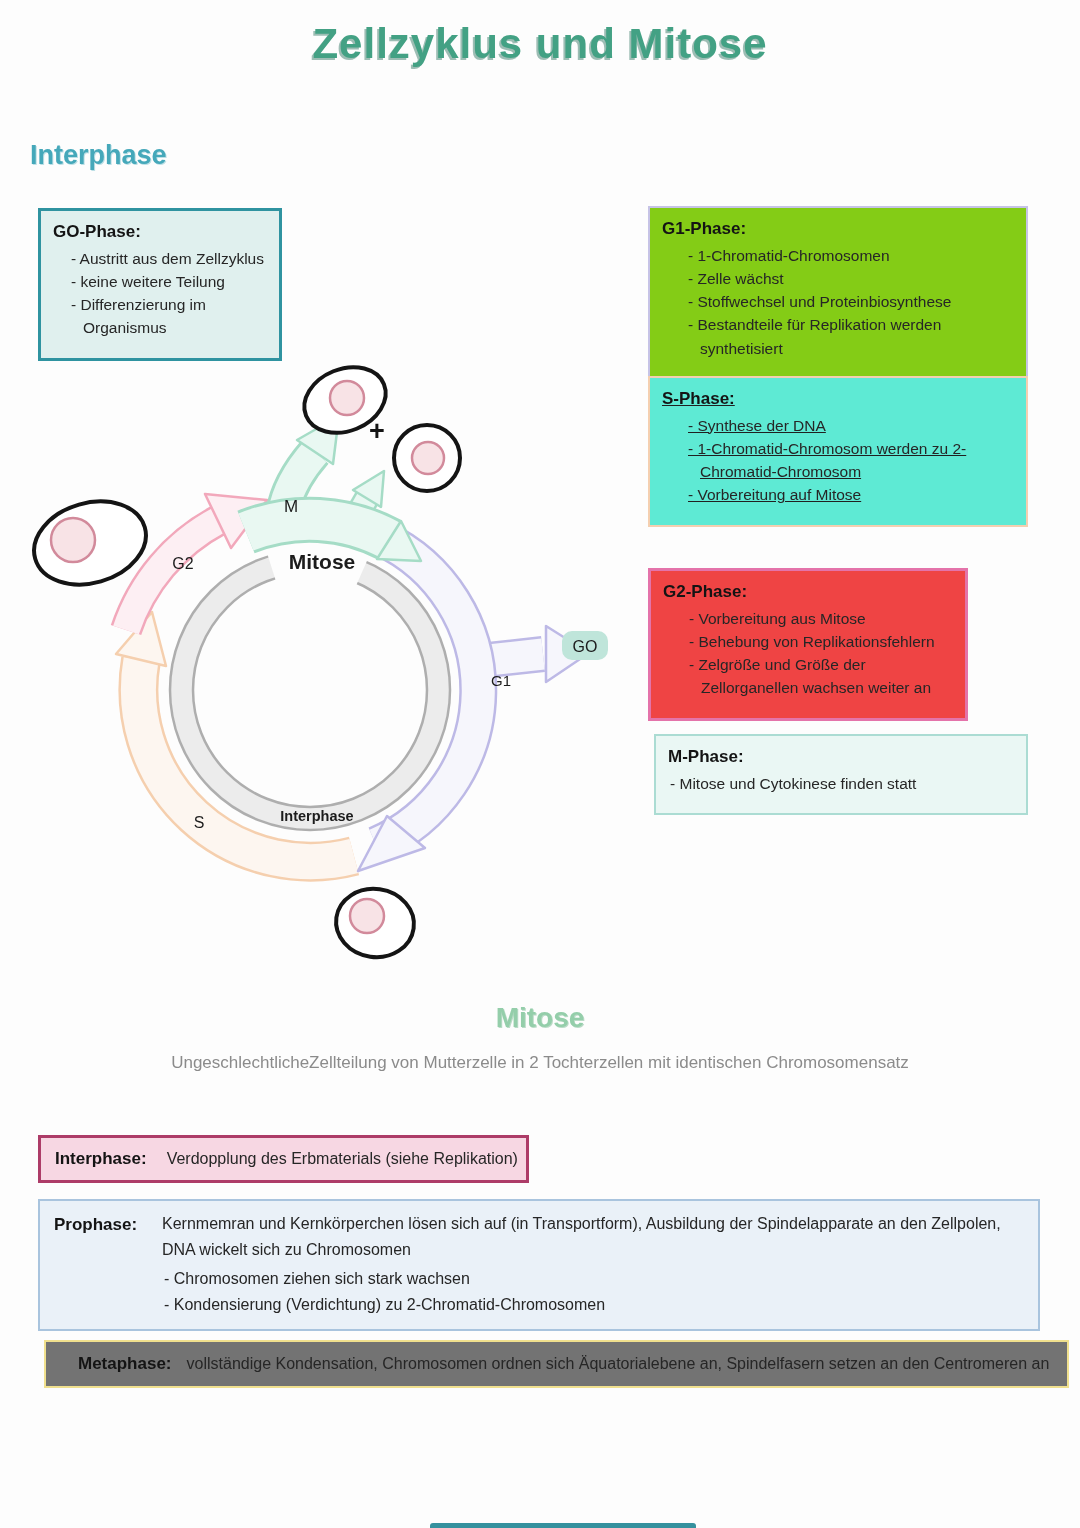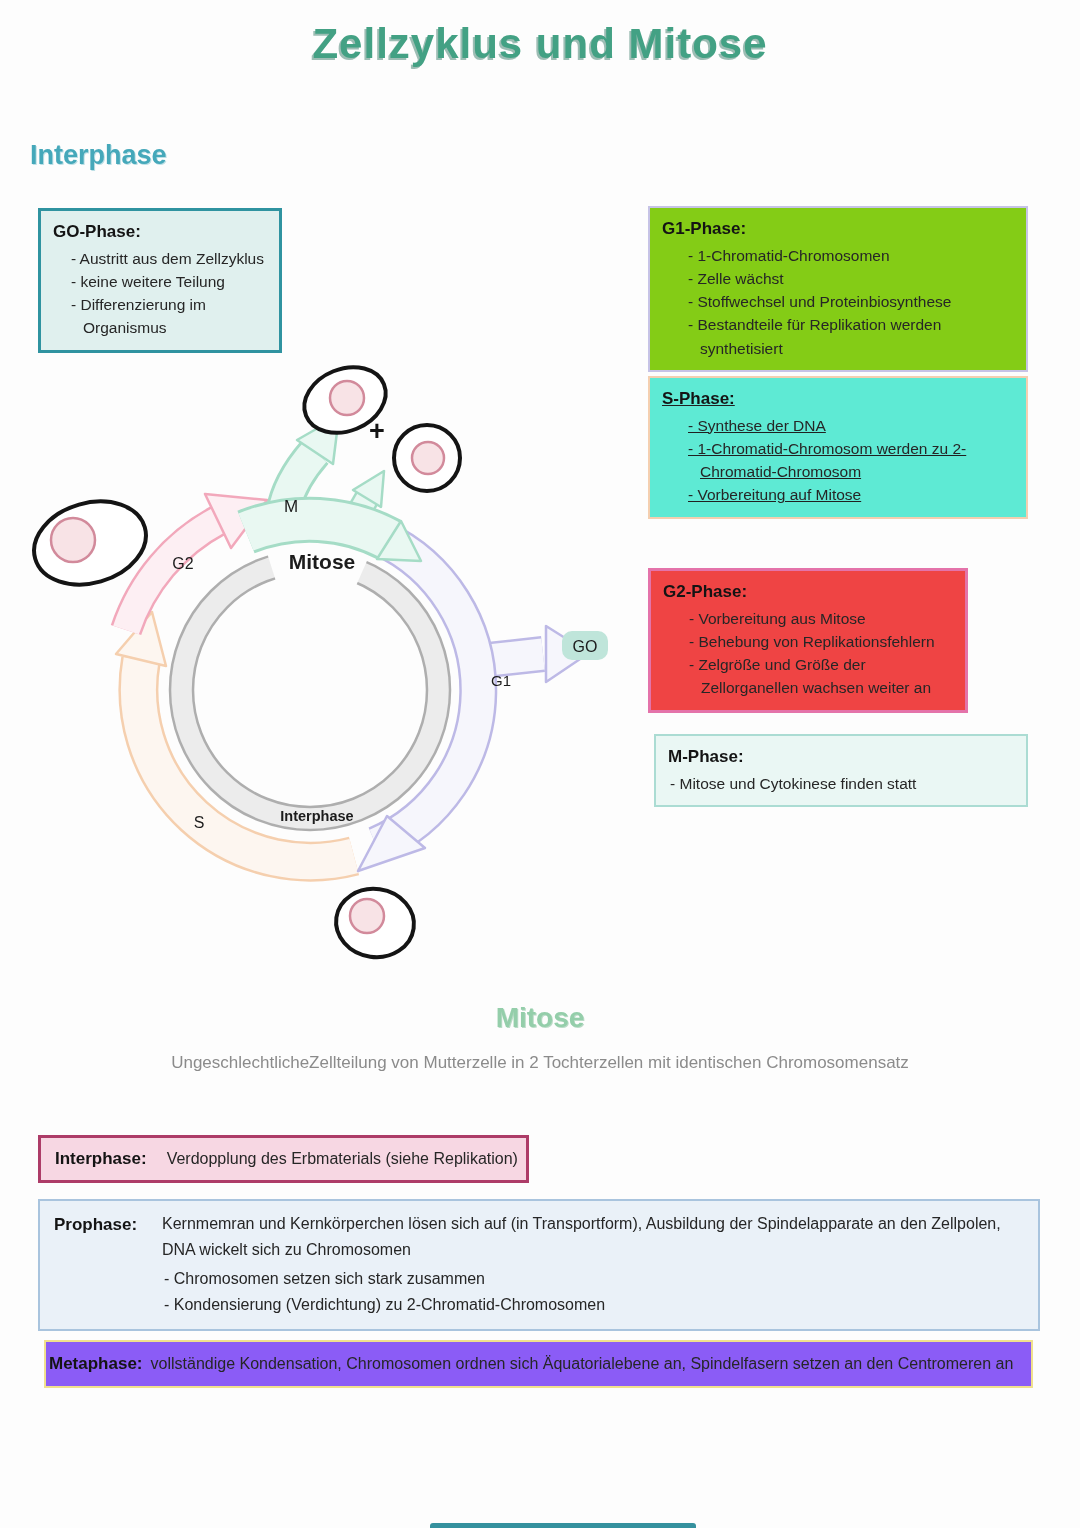--- a/index.html
+++ b/index.html
@@ -11,43 +11,43 @@
       font-size:42px;font-weight:bold;letter-spacing:1px;color:#43a184;
       text-shadow:-2px 2px 0 rgba(40,110,90,.45);}
   .section-heading-interphase{position:absolute;left:30px;top:140px;
       font-size:27px;font-weight:bold;color:#45a8ba;text-shadow:1px 1px 0 rgba(69,168,186,.35);}
   .section-heading-mitose{position:absolute;left:0;right:0;top:1002px;text-align:center;
       font-size:28px;font-weight:bold;color:#94ceaa;text-shadow:1px 1px 0 rgba(120,185,145,.5);}
   .mitose-desc{position:absolute;left:0;right:0;top:1053px;text-align:center;
       font-size:17px;color:#8b8b8b;}
 
   
-  .pbox{position:absolute;box-sizing:border-box;padding:8px 12px 10px 12px;font-size:15.5px;line-height:1.5;}
+  .pbox{position:absolute;box-sizing:border-box;padding:8px 12px 18px 12px;font-size:15.5px;line-height:1.5;}
   .pbox .ptitle{font-weight:bold;font-size:17px;margin-bottom:2px;color:#141414;}
   .pbox .item{padding-left:38px;text-indent:-12px;color:#262626;}
   .box-g0{left:38px;top:208px;width:244px;border:3px solid #2f93a0;background:#e0f0ee;}
   .box-g0 .item{padding-left:30px;}
   .box-g1{left:648px;top:206px;width:380px;border:2.5px solid #c6c3e6;background:#84cc16;}
   .box-s {left:648px;top:376px;width:380px;border:2.5px solid #f4cfb0;background:#5eead4;text-decoration:underline;}
   .box-g2{left:648px;top:568px;width:320px;border:3px solid #e473aa;background:#ef4444;}
   .box-m {left:654px;top:734px;width:374px;border:2.5px solid #abdcd3;background:#eaf7f4;}
   .box-m .item{padding-left:14px;}
 
   
   .sbox{position:absolute;box-sizing:border-box;font-size:16px;line-height:1.6;color:#262626;}
   .sbox .slabel{font-weight:bold;font-size:17px;color:#141414;white-space:nowrap;}
   .box-stage-interphase{left:38px;top:1135px;border:3.5px solid #ad3c68;background:#f7d7e3;
       padding:7px 8px 8px 14px;display:inline-flex;gap:20px;align-items:baseline;}
   .box-stage-prophase{left:38px;top:1199px;width:1002px;border:2.5px solid #a9c4de;background:#eaf1f8;
       padding:10px 16px 12px 14px;display:flex;gap:16px;align-items:flex-start;}
   .box-stage-prophase .slabel{width:92px;flex:0 0 auto;}
   .box-stage-prophase .sitems{margin-top:4px;}
   .box-stage-prophase .sitem{padding-left:12px;text-indent:-10px;}
-  .box-stage-metaphase{left:44px;top:1340px;border:2.5px solid #f0e08e;background:#8b5cf6;
-      padding:8px 18px 9px 3px;display:inline-flex;gap:8px;align-items:baseline;}
+  .box-stage-metaphase{left:44px;top:1340px;border:2.5px solid #f0e08e;background:#737373;
+      padding:8px 18px 9px 32px;display:inline-flex;gap:15px;align-items:baseline;}
 
   
   .diagram{position:absolute;left:15px;top:350px;width:640px;height:650px;}
   .next-box-edge{position:absolute;left:430px;top:1523px;width:266px;height:5px;
       background:#35919e;border-radius:3px 3px 0 0;}
 </style>
 </head>
 <body>
 
 <div id="page">
@@ -176,21 +176,21 @@
   <div class="sbox box-stage-interphase">
     <span class="slabel">Interphase:</span>
     <span>Verdopplung des Erbmaterials (siehe Replikation)</span>
   </div>
 
   <div class="sbox box-stage-prophase">
     <span class="slabel">Prophase:</span>
     <div>
       <div>Kernmemran und Kernkörperchen lösen sich auf (in Transportform), Ausbildung der Spindelapparate an den Zellpolen, DNA wickelt sich zu Chromosomen</div>
       <div class="sitems">
-        <div class="sitem">- Chromosomen setzen sich stark zusammen</div>
+        <div class="sitem">- Chromosomen ziehen sich stark wachsen</div>
         <div class="sitem">- Kondensierung (Verdichtung) zu 2-Chromatid-Chromosomen</div>
       </div>
     </div>
   </div>
 
   <div class="sbox box-stage-metaphase">
     <span class="slabel">Metaphase:</span>
     <span>vollständige Kondensation, Chromosomen ordnen sich Äquatorialebene an, Spindelfasern setzen an den Centromeren an</span>
   </div>
 

